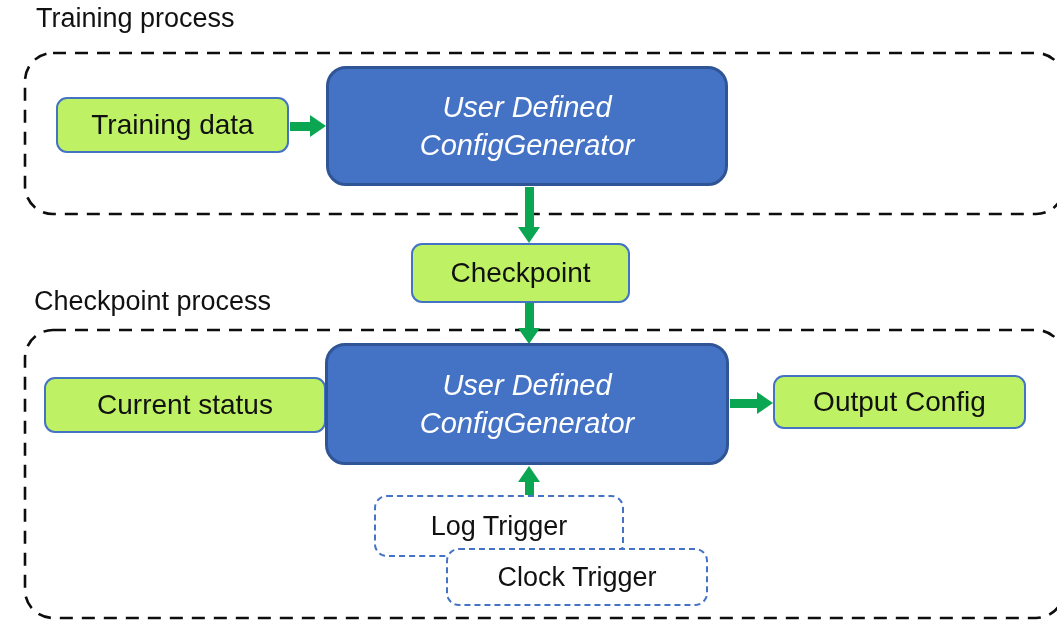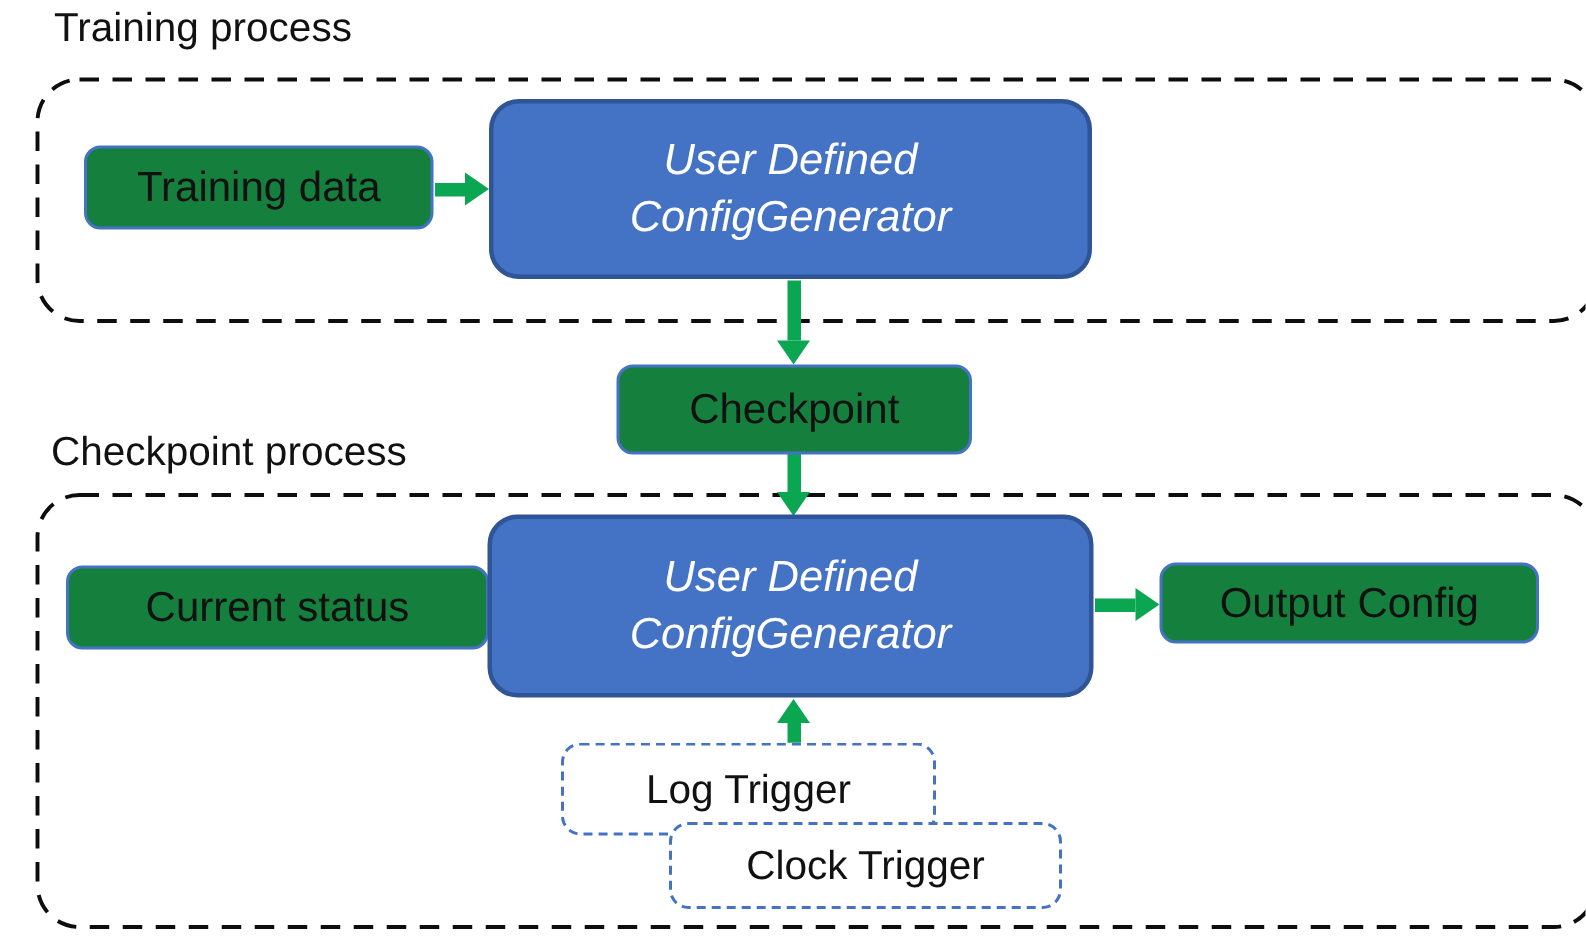--- a/index.html
+++ b/index.html
@@ -43,21 +43,21 @@
     align-items:center;justify-content:center;
     color:var(--text-light);
     font-size:29px;line-height:38px;
     z-index:2;
     box-sizing:border-box;
     text-align:center;
     font-style:italic;
   }
   .white-box{
     position:absolute;
-    background:#15803d;
+    background:#bef264;
     border:2px solid var(--outline-blue);
     border-radius:11px;
     display:flex;align-items:center;justify-content:center;
     font-size:28px;color:var(--text-dark);
     z-index:2;
     box-sizing:border-box;
     white-space:nowrap;
   }
   .trigger-box{
     position:absolute;
@@ -123,21 +123,21 @@
   <div class="blue-box" style="left:310px;top:66px;width:402px;height:120px">
     <span>User Defined</span>
     <span>ConfigGenerator</span>
   </div>
 
   <div class="arrow down" style="left:502px;top:187px;width:22px;height:56px">
     <i class="shaft"></i>
     <i class="head"></i>
   </div>
 
-  <div class="white-box" style="left:395px;top:243px;width:237px;height:60px">Checkpoint</div>
+  <div class="white-box" style="left:395px;top:243px;width:219px;height:60px">Checkpoint</div>
 
   <div class="arrow down" style="left:502px;top:302px;width:22px;height:42px">
     <i class="shaft"></i>
     <i class="head"></i>
   </div>
 
   <div class="section-label" style="left:18px;top:286px">Checkpoint process</div>
 
   <div class="white-box" style="left:28px;top:377px;width:282px;height:56px">Current status</div>
 

